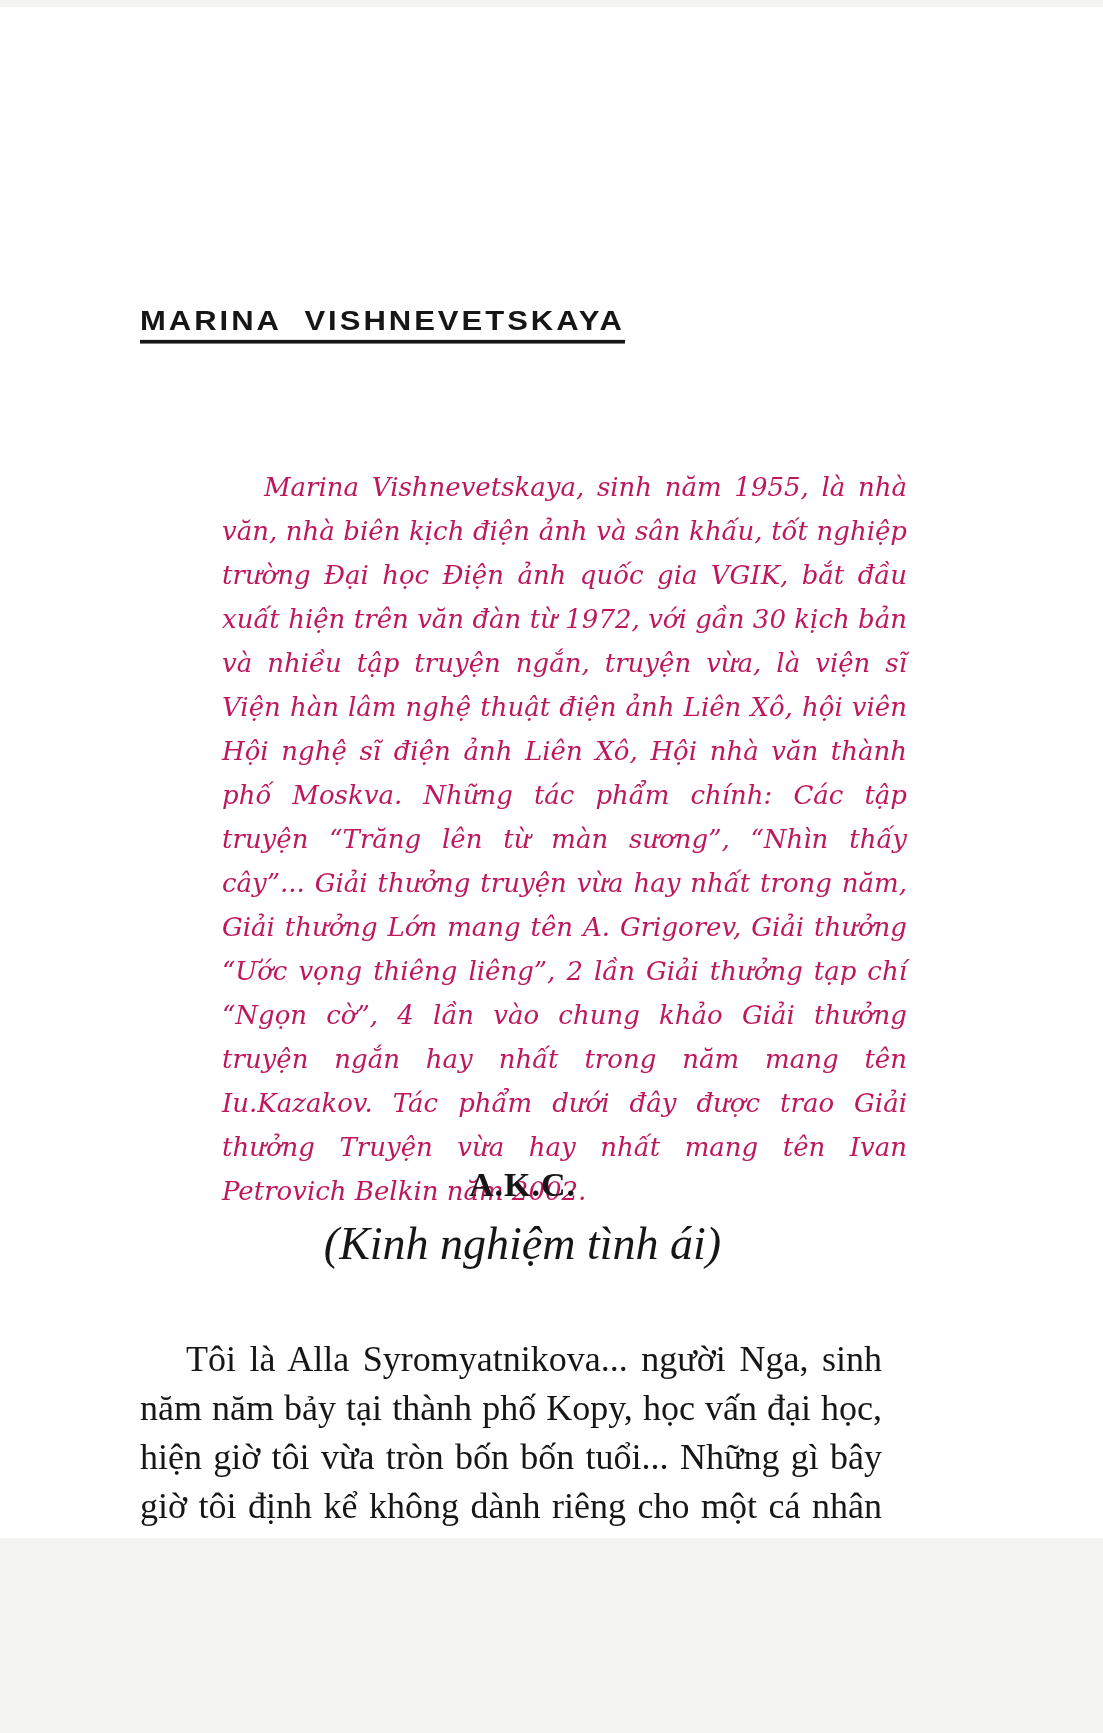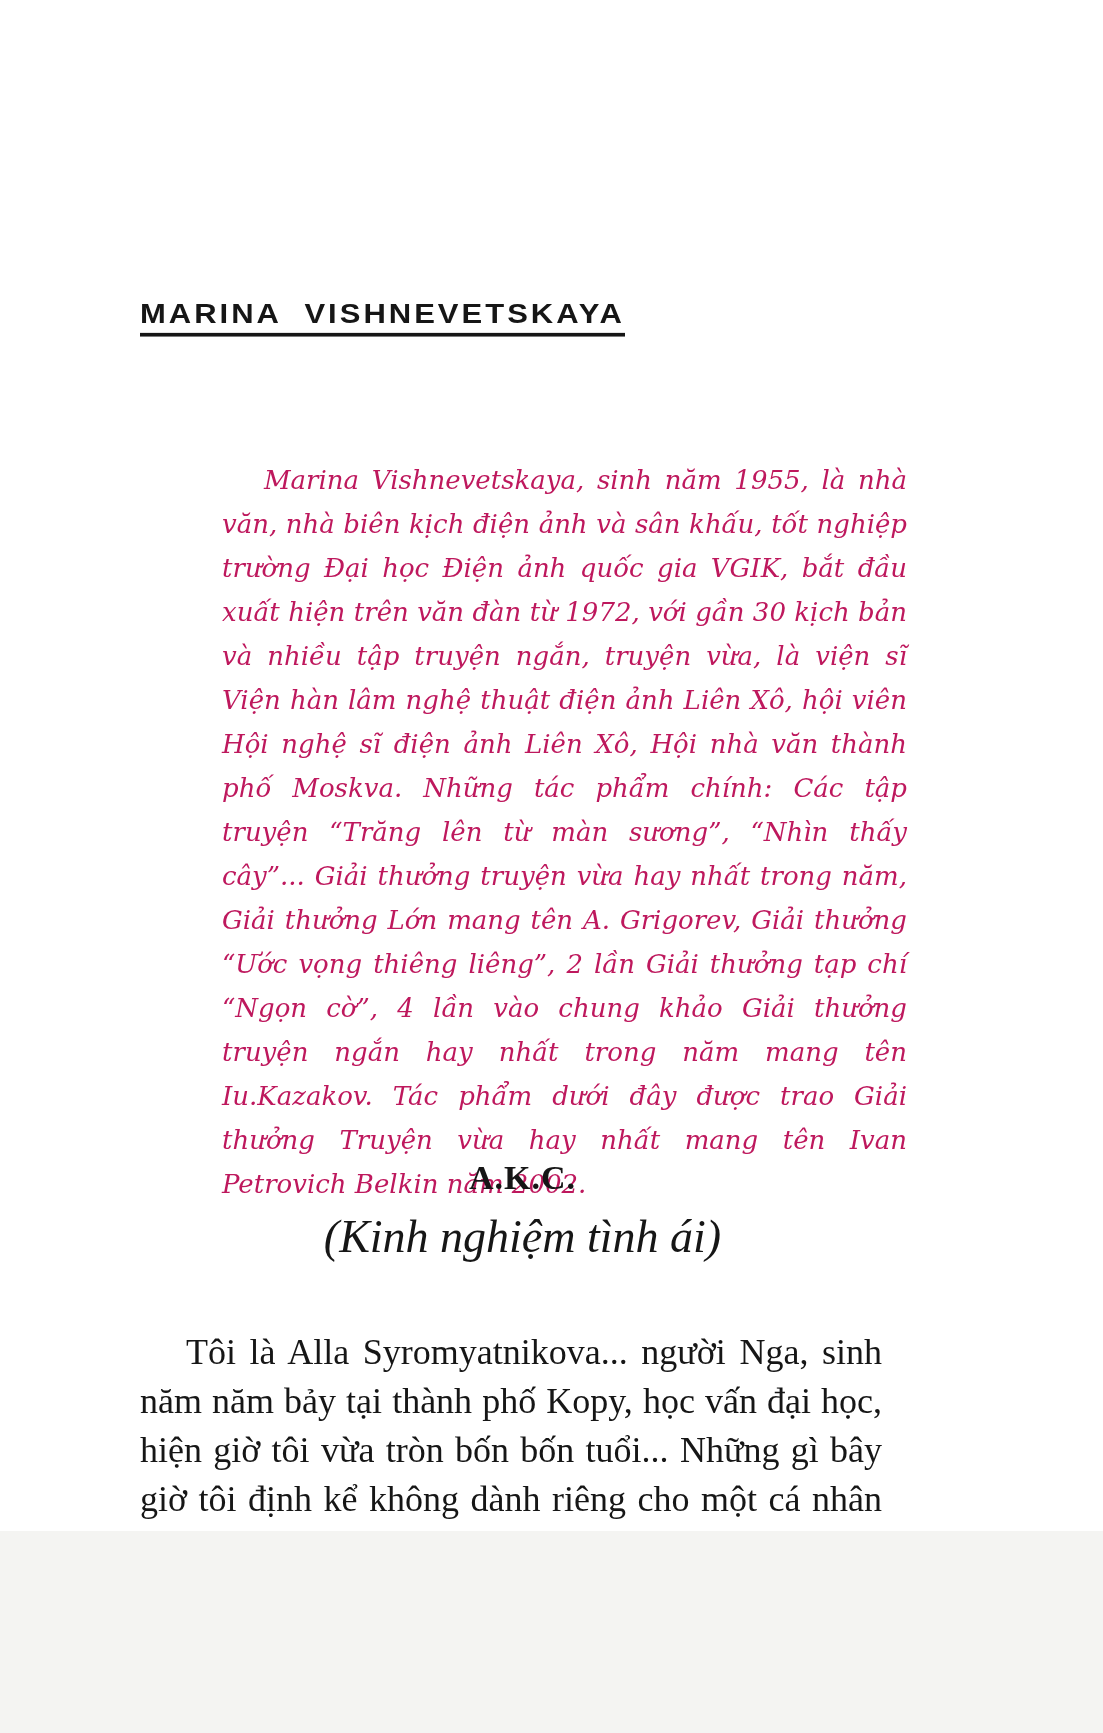--- a/index.html
+++ b/index.html
@@ -4,21 +4,21 @@
 <style>
   html, body {
     margin: 0;
     padding: 0;
     background: #f4f4f2;
   }
   .page {
     position: relative;
     width: 1103px;
     height: 1531px;
-    margin: 0 auto;
+    margin: 7px auto;
     background: #ffffff;
     color: #161616;
     overflow: hidden;
   }
   .author-heading {
     position: absolute;
     left: 140px;
     top: 297px;
     font-family: "Liberation Sans", sans-serif;
     font-weight: bold;

